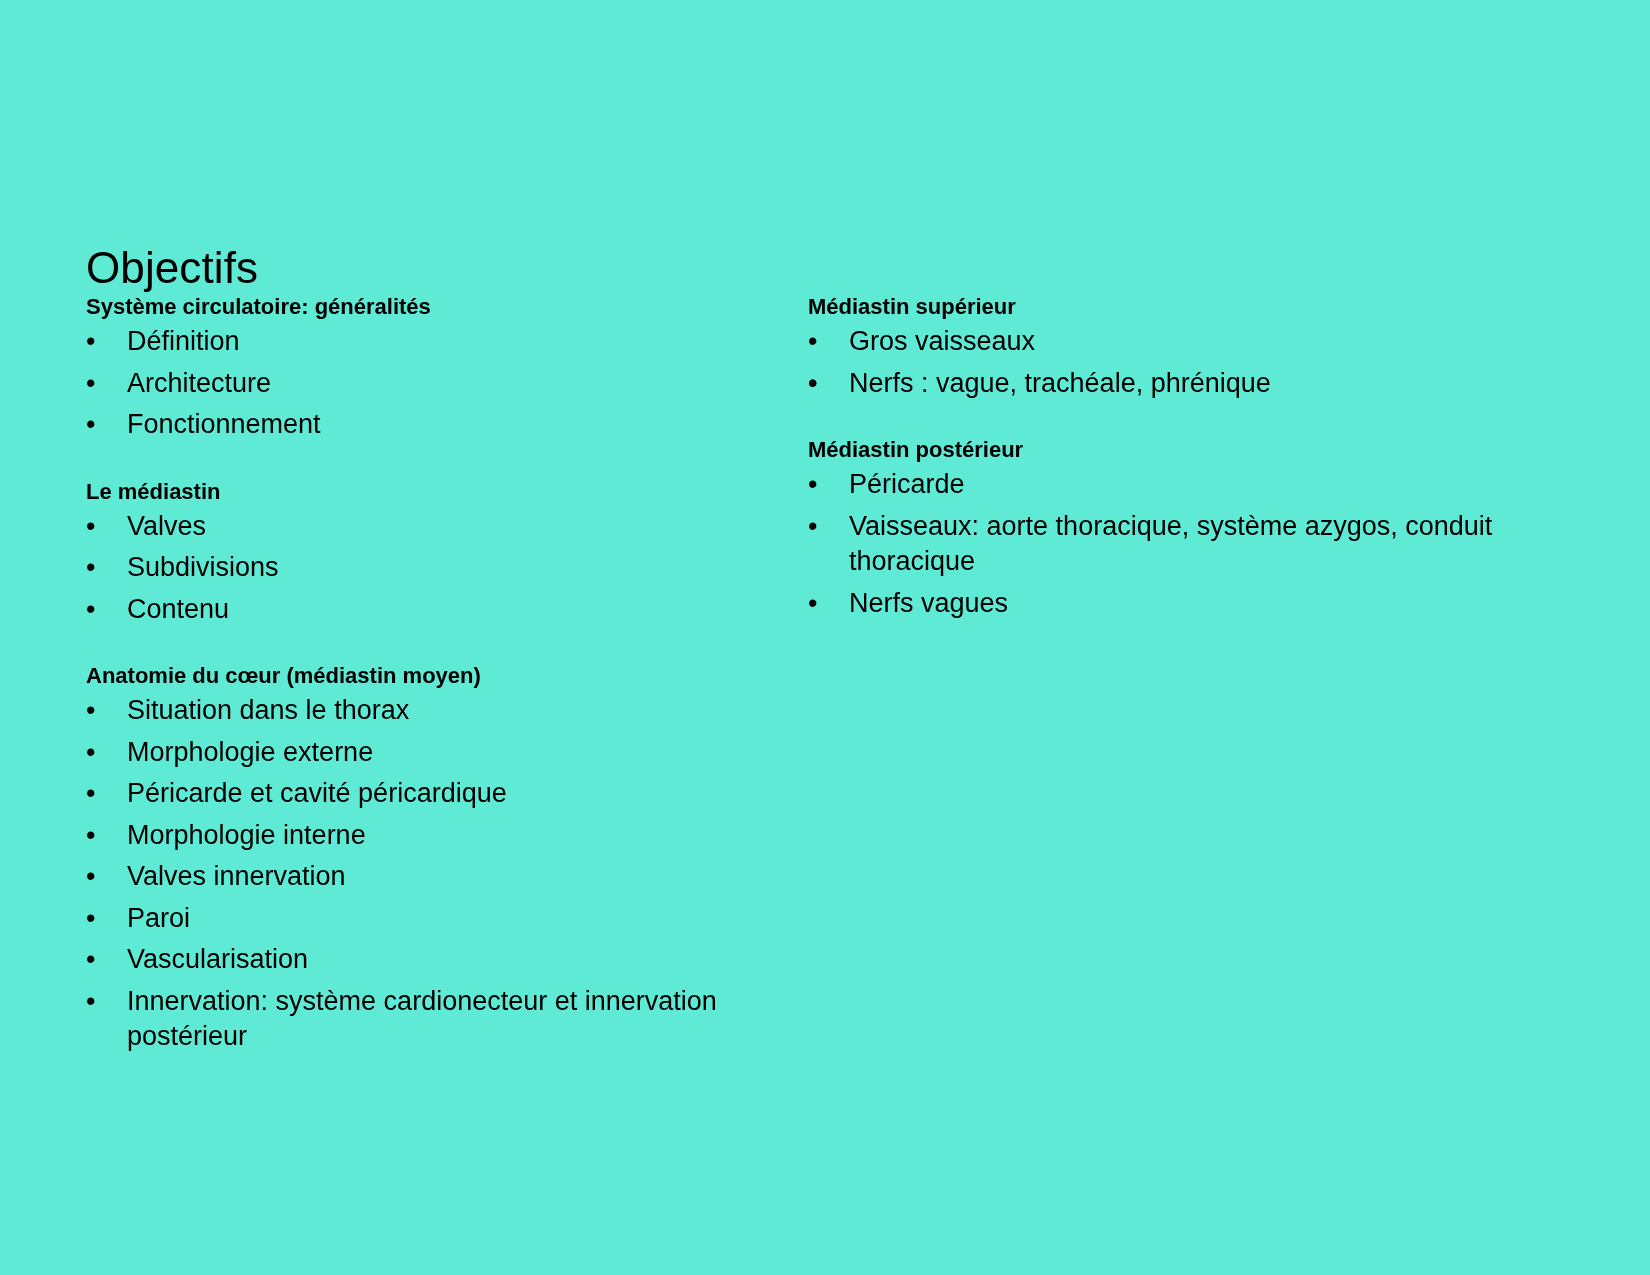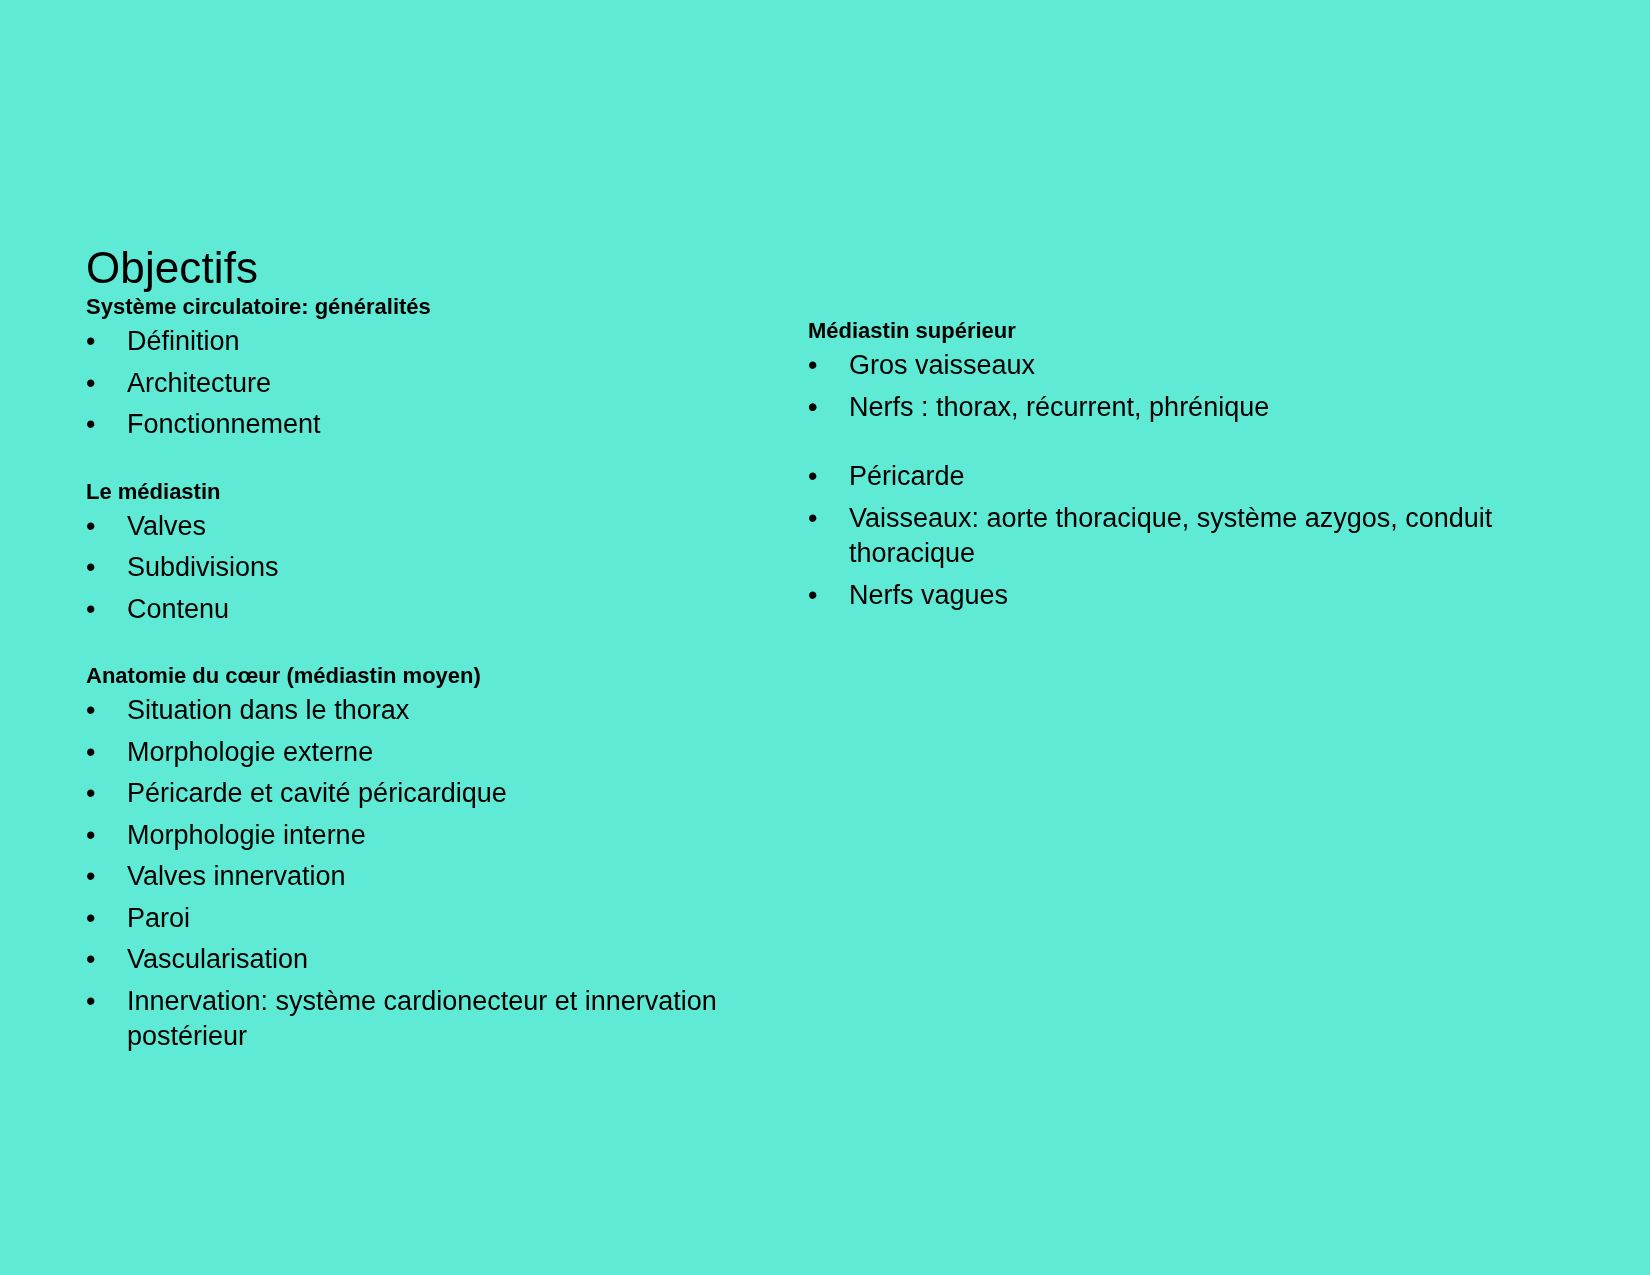--- a/index.html
+++ b/index.html
@@ -38,21 +38,21 @@
     position: absolute;
     left: 0;
     top: 292px;
     width: 1650px;
   }
   .column {
     position: absolute;
     top: 0;
   }
   .column-left  { left: 86px;  width: 690px; }
-  .column-right { left: 808px; width: 700px; margin-top: 24px; }
+  .column-right { left: 808px; width: 700px; }
 
   .group { margin-bottom: 34px; }
   .group:last-child { margin-bottom: 0; }
 
   .group-heading {
     font-size: 22px;
     font-weight: bold;
     line-height: 1.32;
     margin: 0 0 3px 0;
     color: #000000;
@@ -179,26 +179,27 @@
         <ul class="bullets">
           <li>
             <span class="bullet-dot">•</span>
             <span class="li-text">Gros vaisseaux</span>
           </li>
           <li>
             <span class="bullet-dot">•</span>
           </li>
           <li>
             <span class="bullet-dot">•</span>
-            <span class="li-text">Nerfs : thorax, récurrent, phrénique</span>
-          </li>
-        </ul>
-      </div>
-
-      <div class="group">
+            <span class="li-text">Nerfs : vague, trachéale, phrénique</span>
+          </li>
+        </ul>
+      </div>
+
+      <div class="group">
+        <div class="group-heading">Médiastin postérieur</div>
         <ul class="bullets">
           <li>
             <span class="bullet-dot">•</span>
             <span class="li-text">Péricarde</span>
           </li>
           <li>
             <span class="bullet-dot">•</span>
             <span class="li-text">Vaisseaux: aorte thoracique, système azygos, conduit thoracique</span>
           </li>
           <li>

